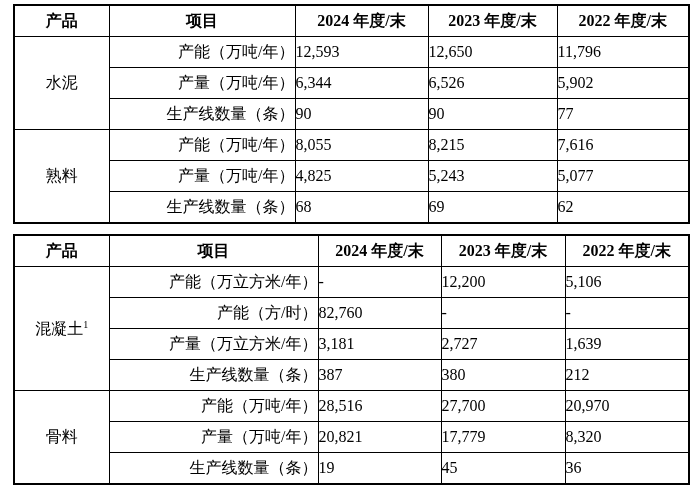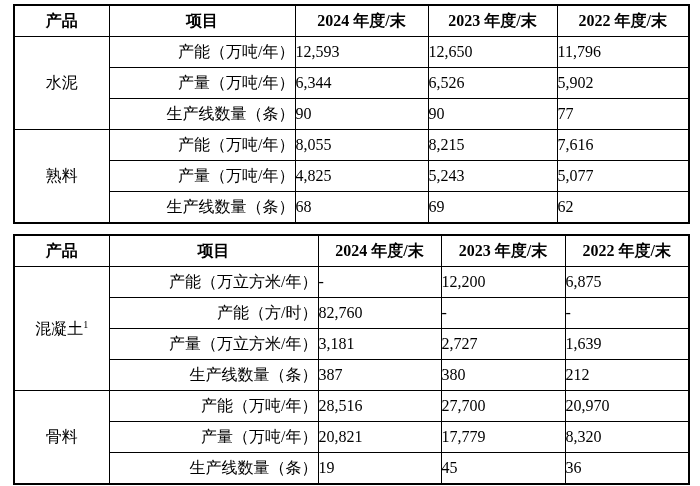--- a/index.html
+++ b/index.html
@@ -117,21 +117,21 @@
       <th>项目</th>
       <th>2024 年度/末</th>
       <th>2023 年度/末</th>
       <th>2022 年度/末</th>
     </tr>
     <tr>
       <td class="prod" rowspan="4"><span>混凝土</span><sup class="pmark">1</sup></td>
       <td class="item">产能（万立方米/年）</td>
       <td class="num">-</td>
       <td class="num">12,200</td>
-      <td class="num">6,875</td>
+      <td class="num">5,106</td>
     </tr>
     <tr>
       <td class="item">产能（方/时）</td>
       <td class="num">82,760</td>
       <td class="num">-</td>
       <td class="num">-</td>
     </tr>
     <tr>
       <td class="item">产量（万立方米/年）</td>
       <td class="num">3,181</td>

